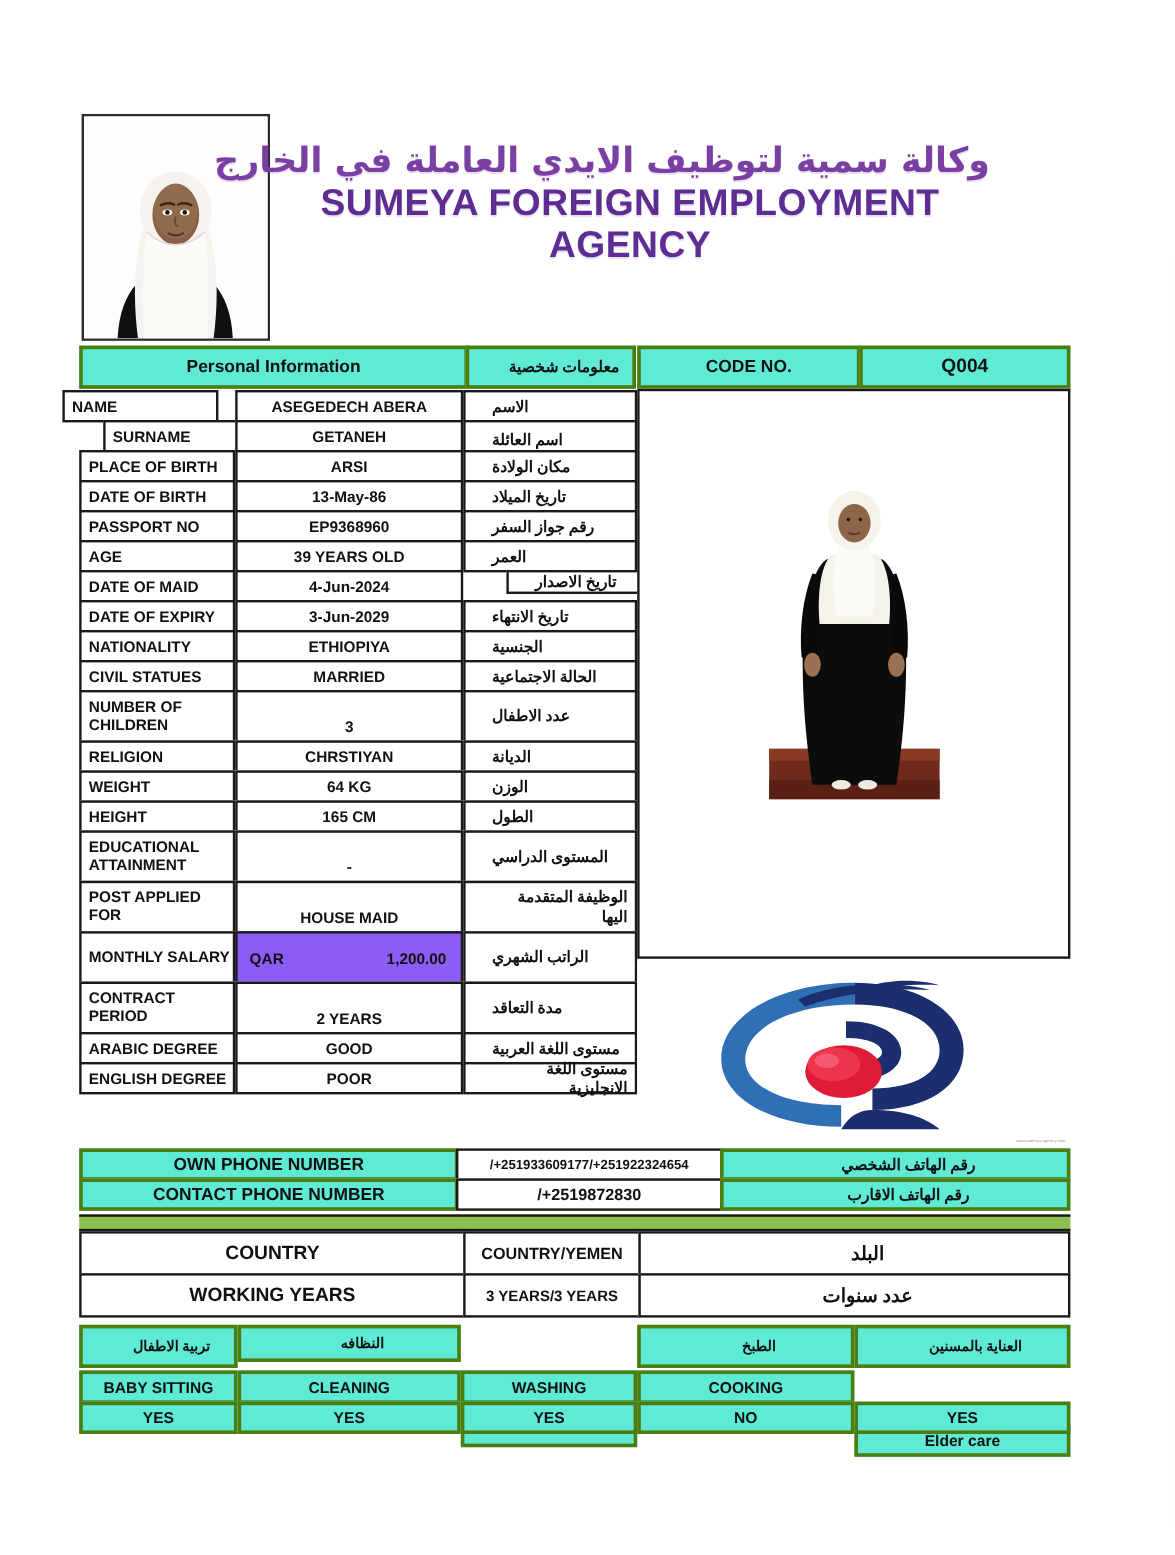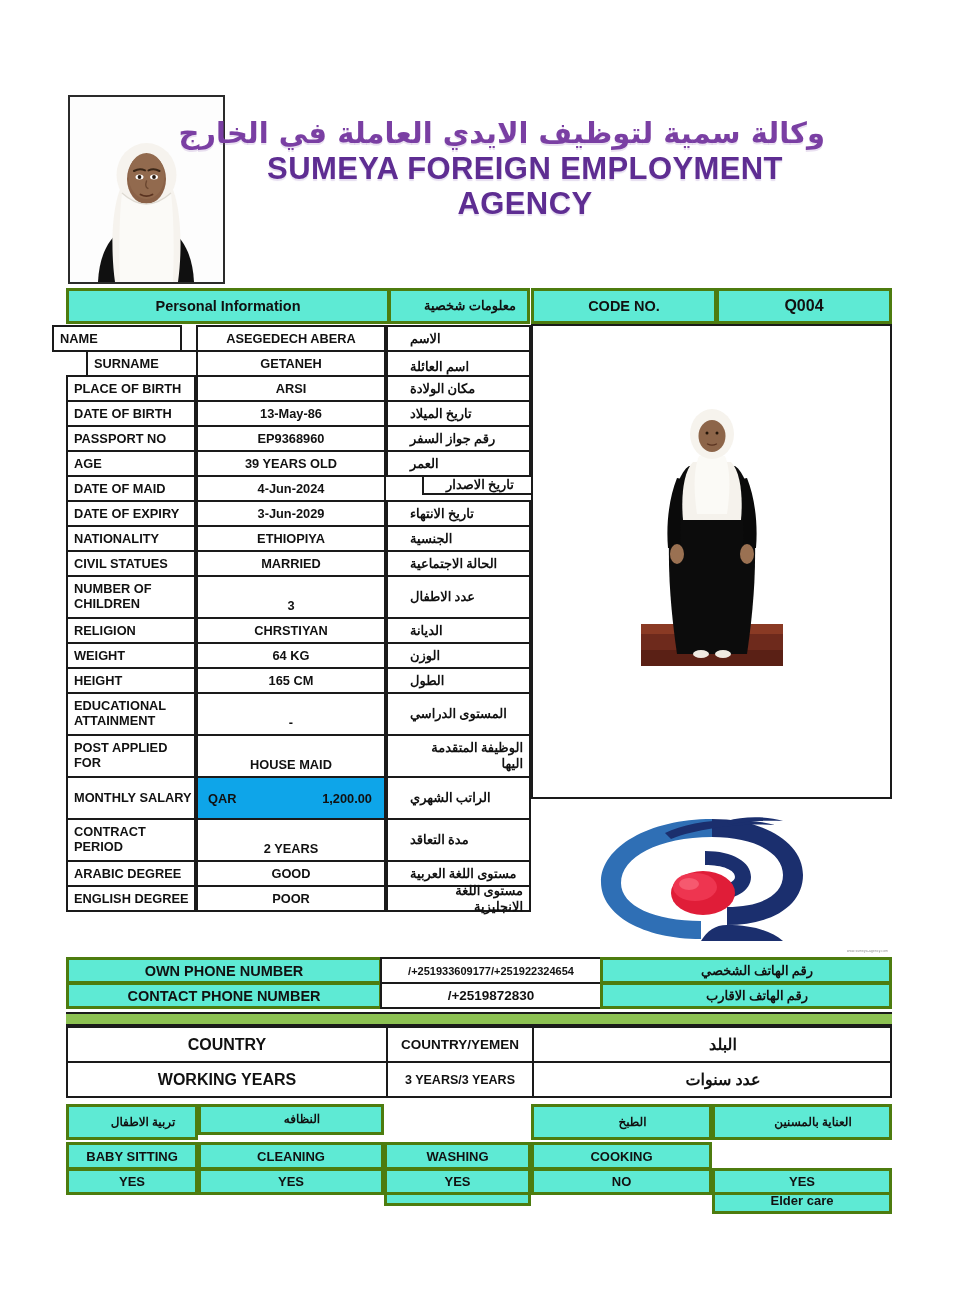--- a/index.html
+++ b/index.html
@@ -63,21 +63,21 @@
   .cell.ctr{justify-content:center;}
   .cell.lft{justify-content:flex-start;padding-left:6px;}
   .cell.rgt{justify-content:flex-end;padding-right:6px;}
   .ar{
     font-family:Liberation Serif, serif;
     direction:rtl;font-size:13px;font-weight:700;padding-left:22px;
   }
   
   .salary{
     position:absolute;box-sizing:border-box;
-    border:2px solid #1a1a1a;background:#0ea5e9;
+    border:2px solid #1a1a1a;background:#8b5cf6;
     display:flex;align-items:center;justify-content:space-between;
     padding:0 12px 0 10px;font-size:12.8px;font-weight:700;color:#111;
   }
   
   .right-photo{
     position:absolute;left:531px;top:324px;width:361px;height:475px;
     box-sizing:border-box;border:2px solid #1a1a1a;background:#fff;overflow:hidden;
   }
   .full-body{
     position:absolute;left:50%;top:52px;transform:translateX(-50%);

